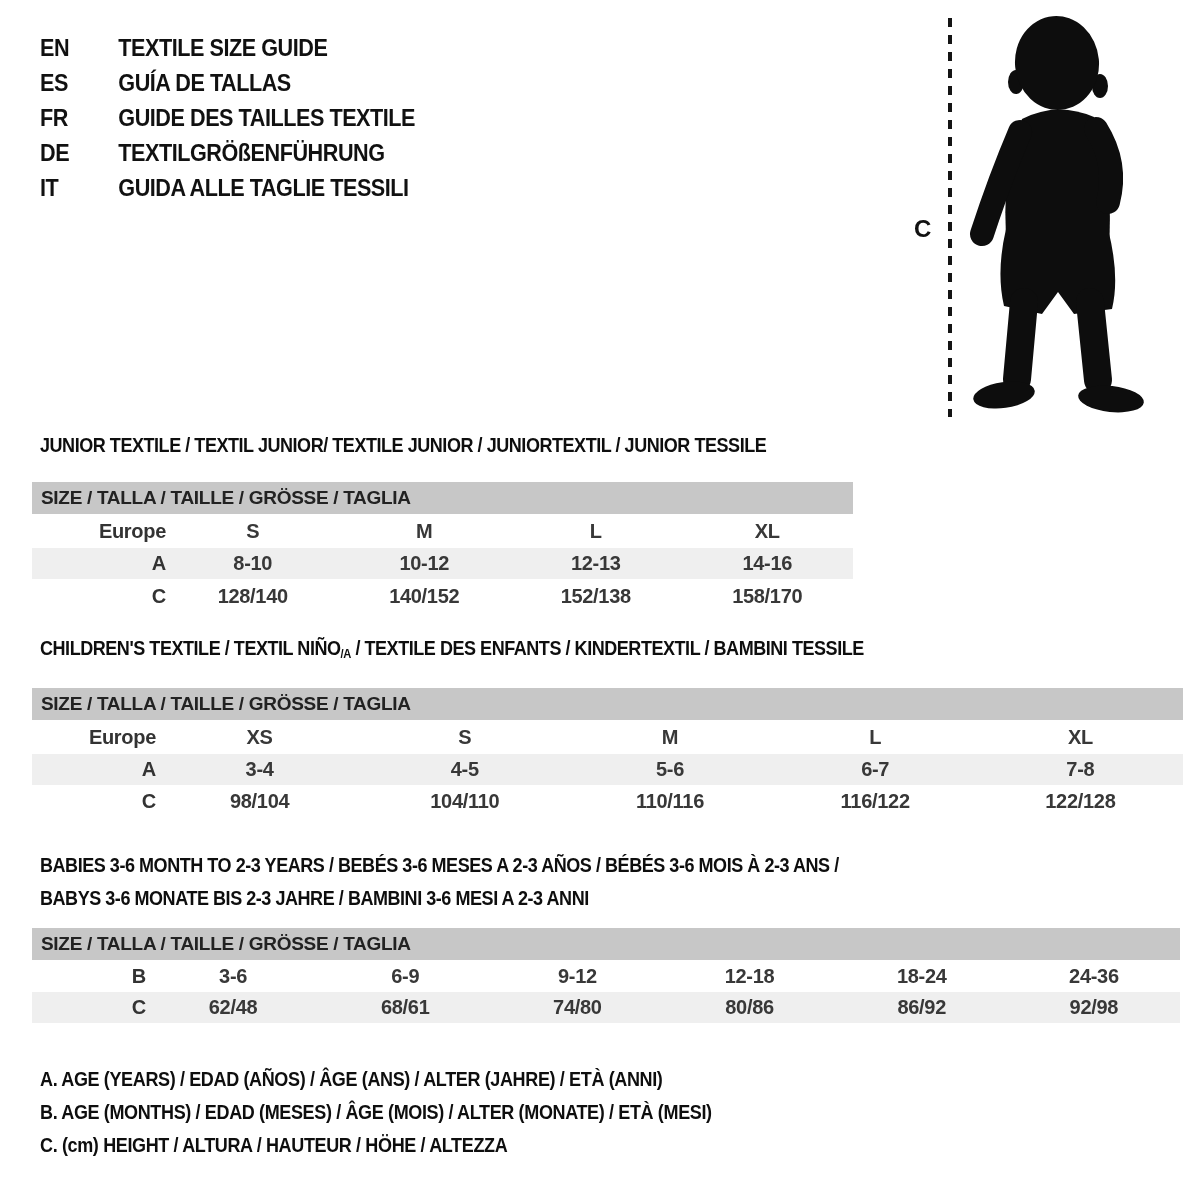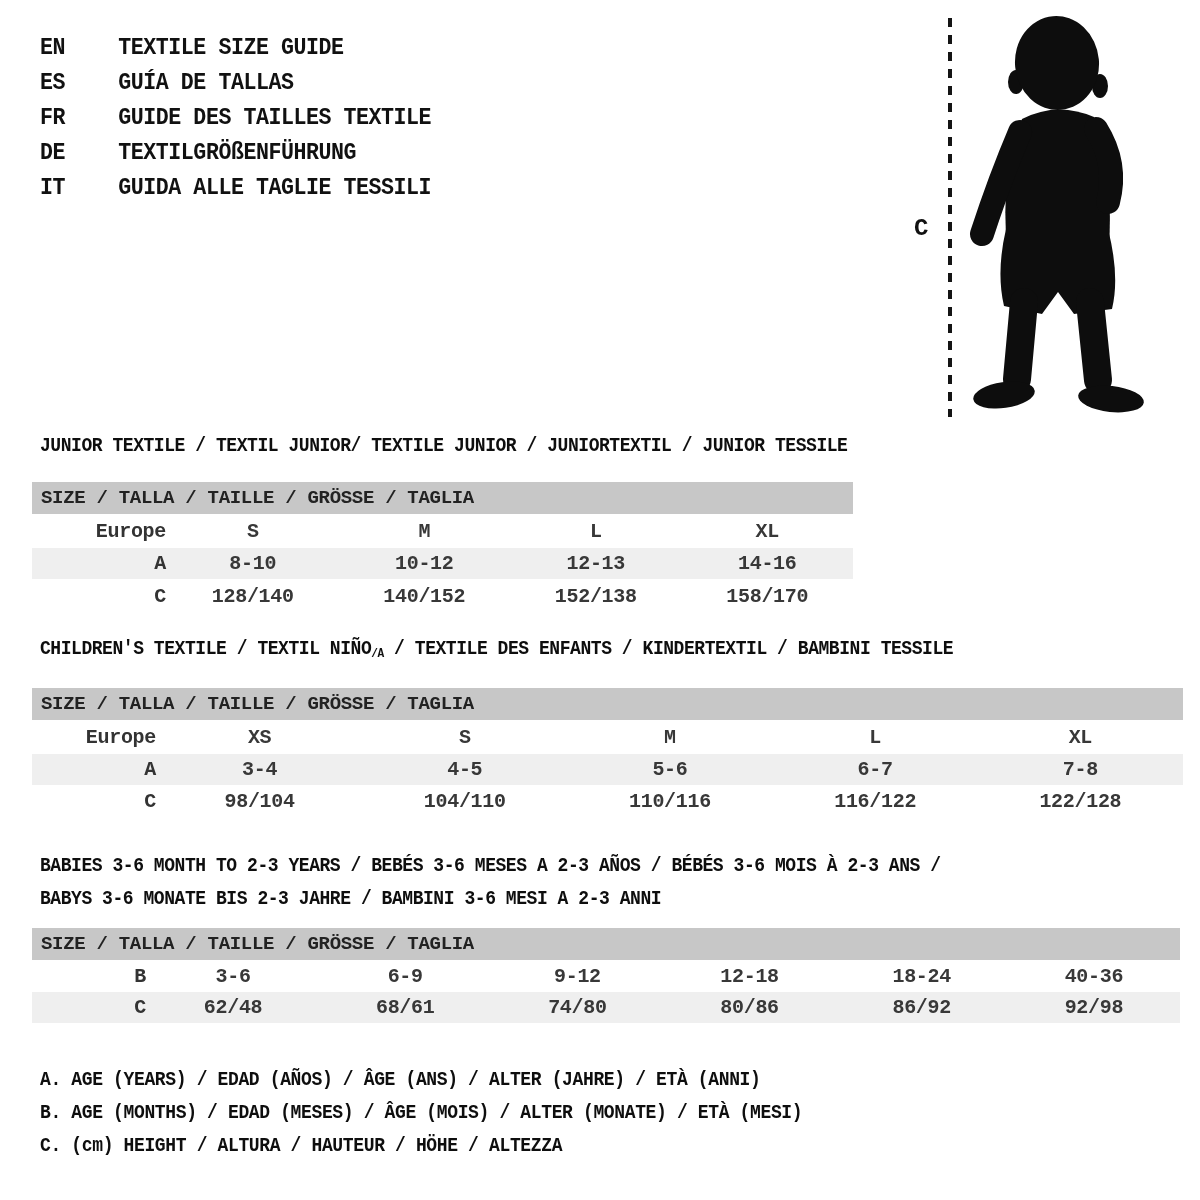--- a/index.html
+++ b/index.html
@@ -1,17 +1,17 @@
 <!DOCTYPE html>
 <html><head>
 <meta charset="utf-8">
 <style>
   html,body{margin:0;padding:0;background:#fff;}
   .page{position:relative;width:1200px;height:1200px;background:#ffffff;overflow:hidden;
-        font-family:Liberation Mono, monospace;color:#111;}
+        font-family:Liberation Sans, sans-serif;color:#111;}
 
   
   .lang-list{position:absolute;left:40px;top:30px;transform:scaleX(.9);transform-origin:left top;}
   .lang-row{display:flex;height:35px;align-items:center;}
   .lang-code{width:87px;font-weight:bold;font-size:24px;letter-spacing:-.5px;}
   .lang-label{font-weight:bold;font-size:24px;letter-spacing:-.5px;white-space:nowrap;}
 
   
   .figure{position:absolute;left:912px;top:12px;width:250px;height:412px;}
   .c-label{position:absolute;left:2px;top:203px;font-size:24px;font-weight:bold;}
@@ -191,21 +191,21 @@
       </tr>
     </thead>
     <tbody>
       <tr style="height:32px;">
         <td class="lab">B</td>
         <td>3-6</td>
         <td>6-9</td>
         <td>9-12</td>
         <td>12-18</td>
         <td>18-24</td>
-        <td>40-36</td>
+        <td>24-36</td>
       </tr>
       <tr class="shade" style="height:31px;">
         <td class="lab">C</td>
         <td>62/48</td>
         <td>68/61</td>
         <td>74/80</td>
         <td>80/86</td>
         <td>86/92</td>
         <td>92/98</td>
       </tr>

